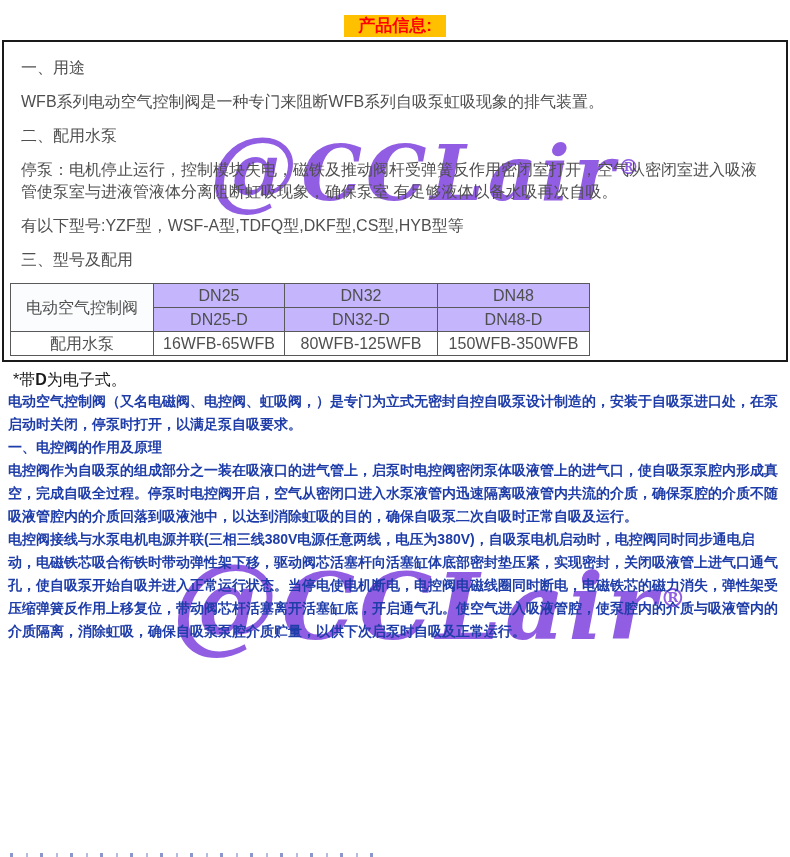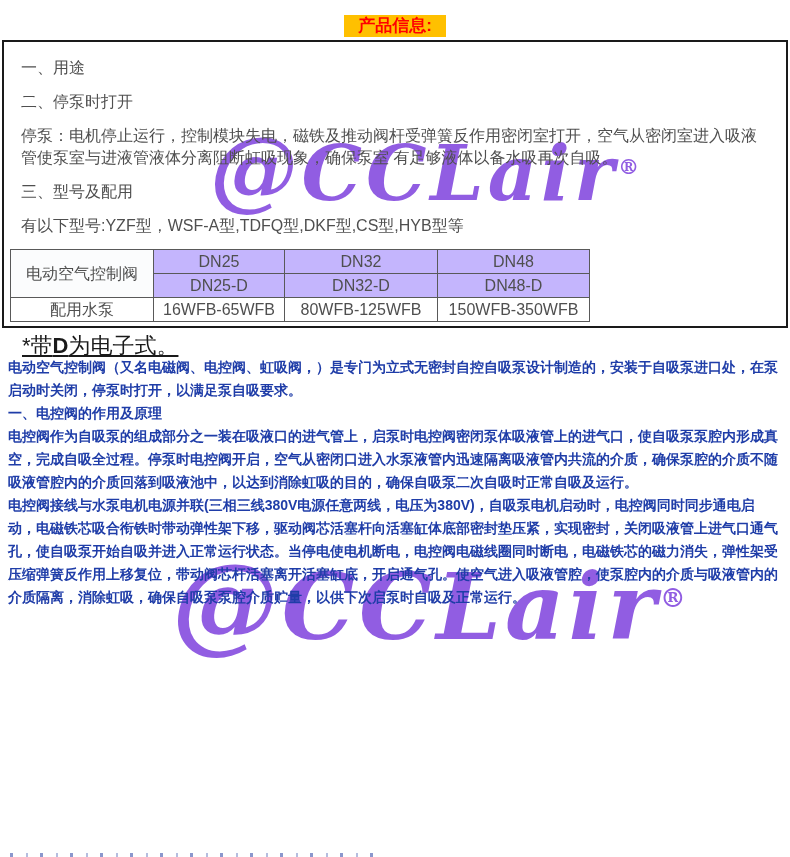--- a/index.html
+++ b/index.html
@@ -36,21 +36,21 @@
   
   table.spec{border-collapse:collapse;margin:1px 0 0 1px;table-layout:fixed;padding-left:47px;}
   table.spec td{
     border:1px solid #595959;height:23px;text-align:center;
     font-size:16px;color:#4f4f4f;padding:0 6px;overflow:hidden;white-space:nowrap;
   }
   td.c1{width:130px;}td.c2{width:118px;}td.c3{width:140px;}td.c4{width:139px;}
   td.valve-cell{text-align:left;padding-left:8px;background:#fbfcfd;}
   td.dn-cell{background:#c4b5fd;}
   
-  .note{margin:8px 0 0 22px;font-size:22px;color:#1a1a1a;line-height:20px;text-decoration:underline;}
+  .note{margin:8px 0 0 13px;font-size:16px;color:#1a1a1a;line-height:20px;}
   .note .b{font-weight:bold;}
   
   .blue{
     color:#1F3DA8;font-weight:bold;font-size:14px;line-height:23px;
     padding:0 8px;
   }
   .blue p{margin:0;}
   .para-a{margin-top:14px;}
   .para-b{margin-top:33px;}
   .sec-heading{margin-top:24px;}
@@ -70,24 +70,25 @@
 <div class="watermark wm2"><span class="pfx">@</span><span>CCLair</span><span class="reg">®</span></div>
 
 <div class="layer">
 
   <div class="title-row">
     <span class="title-badge">产品信息:</span>
   </div>
 
   <div class="info-box">
     <p>一、用途</p>
-    <p>二、停泵时打开</p>
+    <p>WFB系列电动空气控制阀是一种专门来阻断WFB系列自吸泵虹吸现象的排气装置。</p>
+    <p>二、配用水泵</p>
     <p>停泵：电机停止运行，控制模块失电，磁铁及推动阀杆受弹簧反作用密闭室打开，空气从密闭室进入吸液管使泵室与进液管液体分离阻断虹吸现象，确保泵室 有足够液体以备水吸再次自吸。</p>
+    <p>有以下型号:YZF型，WSF-A型,TDFQ型,DKF型,CS型,HYB型等</p>
     <p>三、型号及配用</p>
-    <p>有以下型号:YZF型，WSF-A型,TDFQ型,DKF型,CS型,HYB型等</p>
 
     <table class="spec">
       <tbody>
         <tr>
           <td class="c1 valve-cell" rowspan="2">电动空气控制阀</td>
           <td class="c2 dn-cell">DN25</td>
           <td class="c3 dn-cell">DN32</td>
           <td class="c4 dn-cell">DN48</td>
         </tr>
         <tr>

